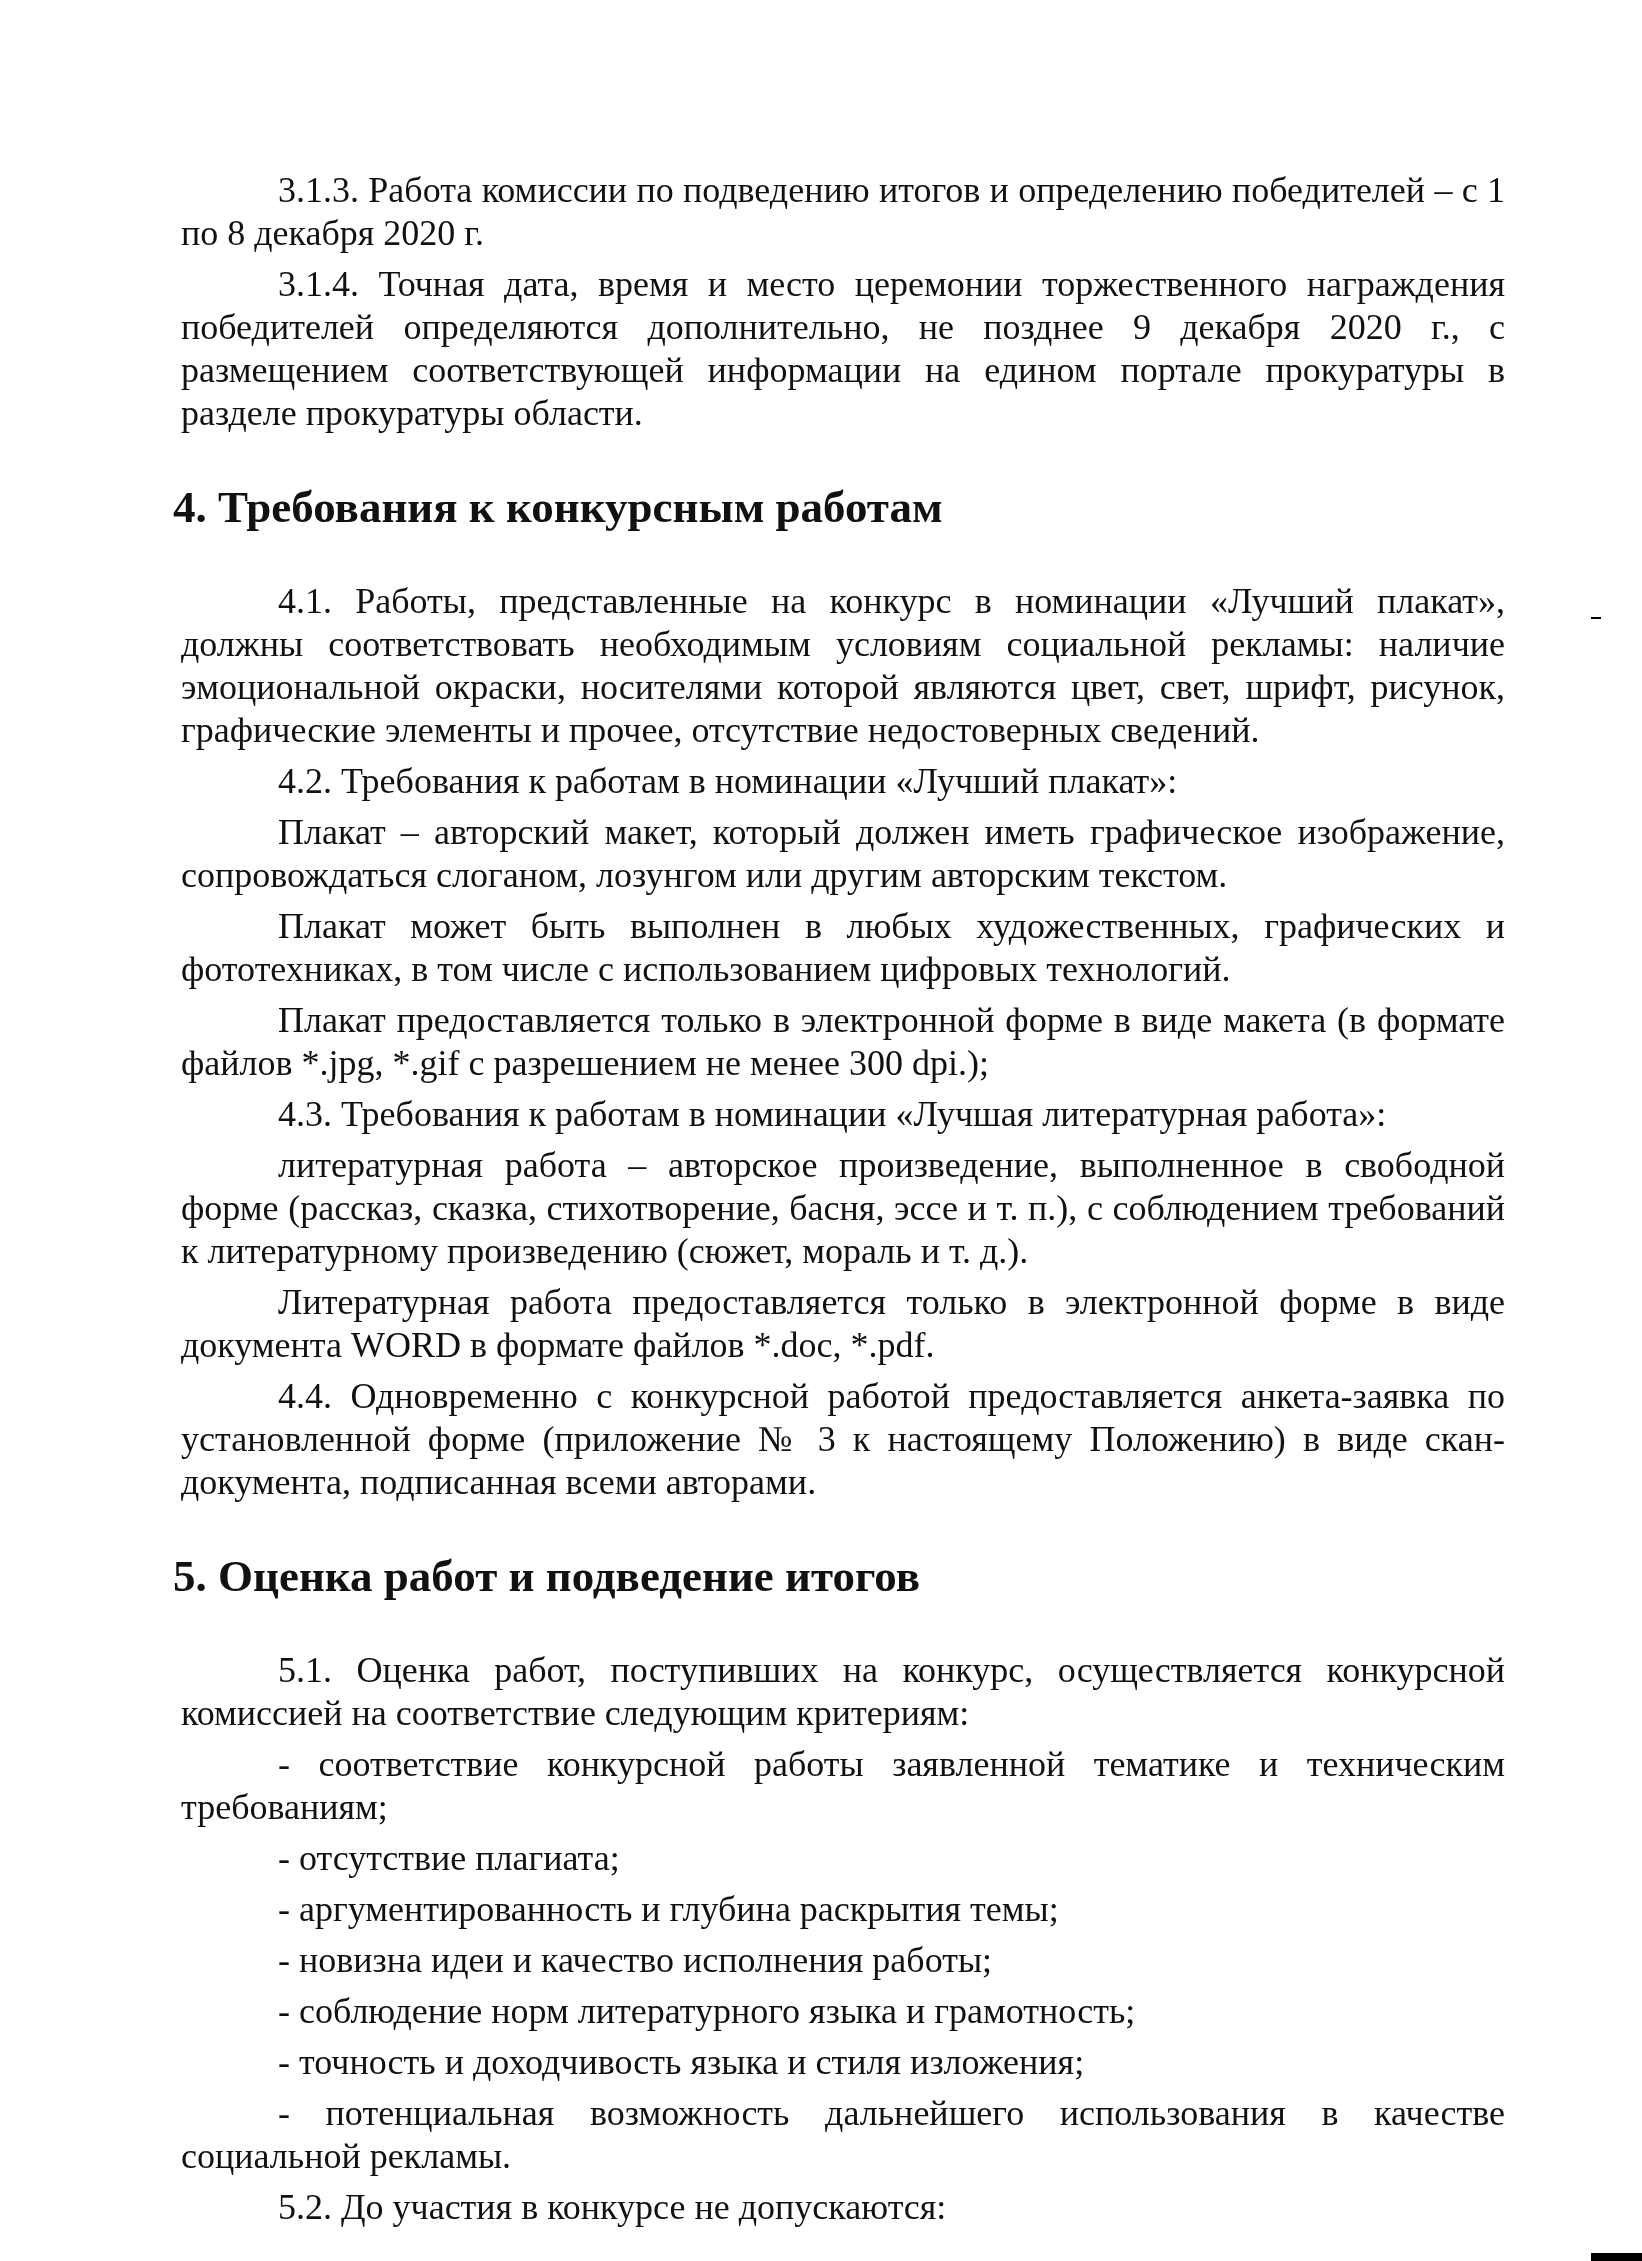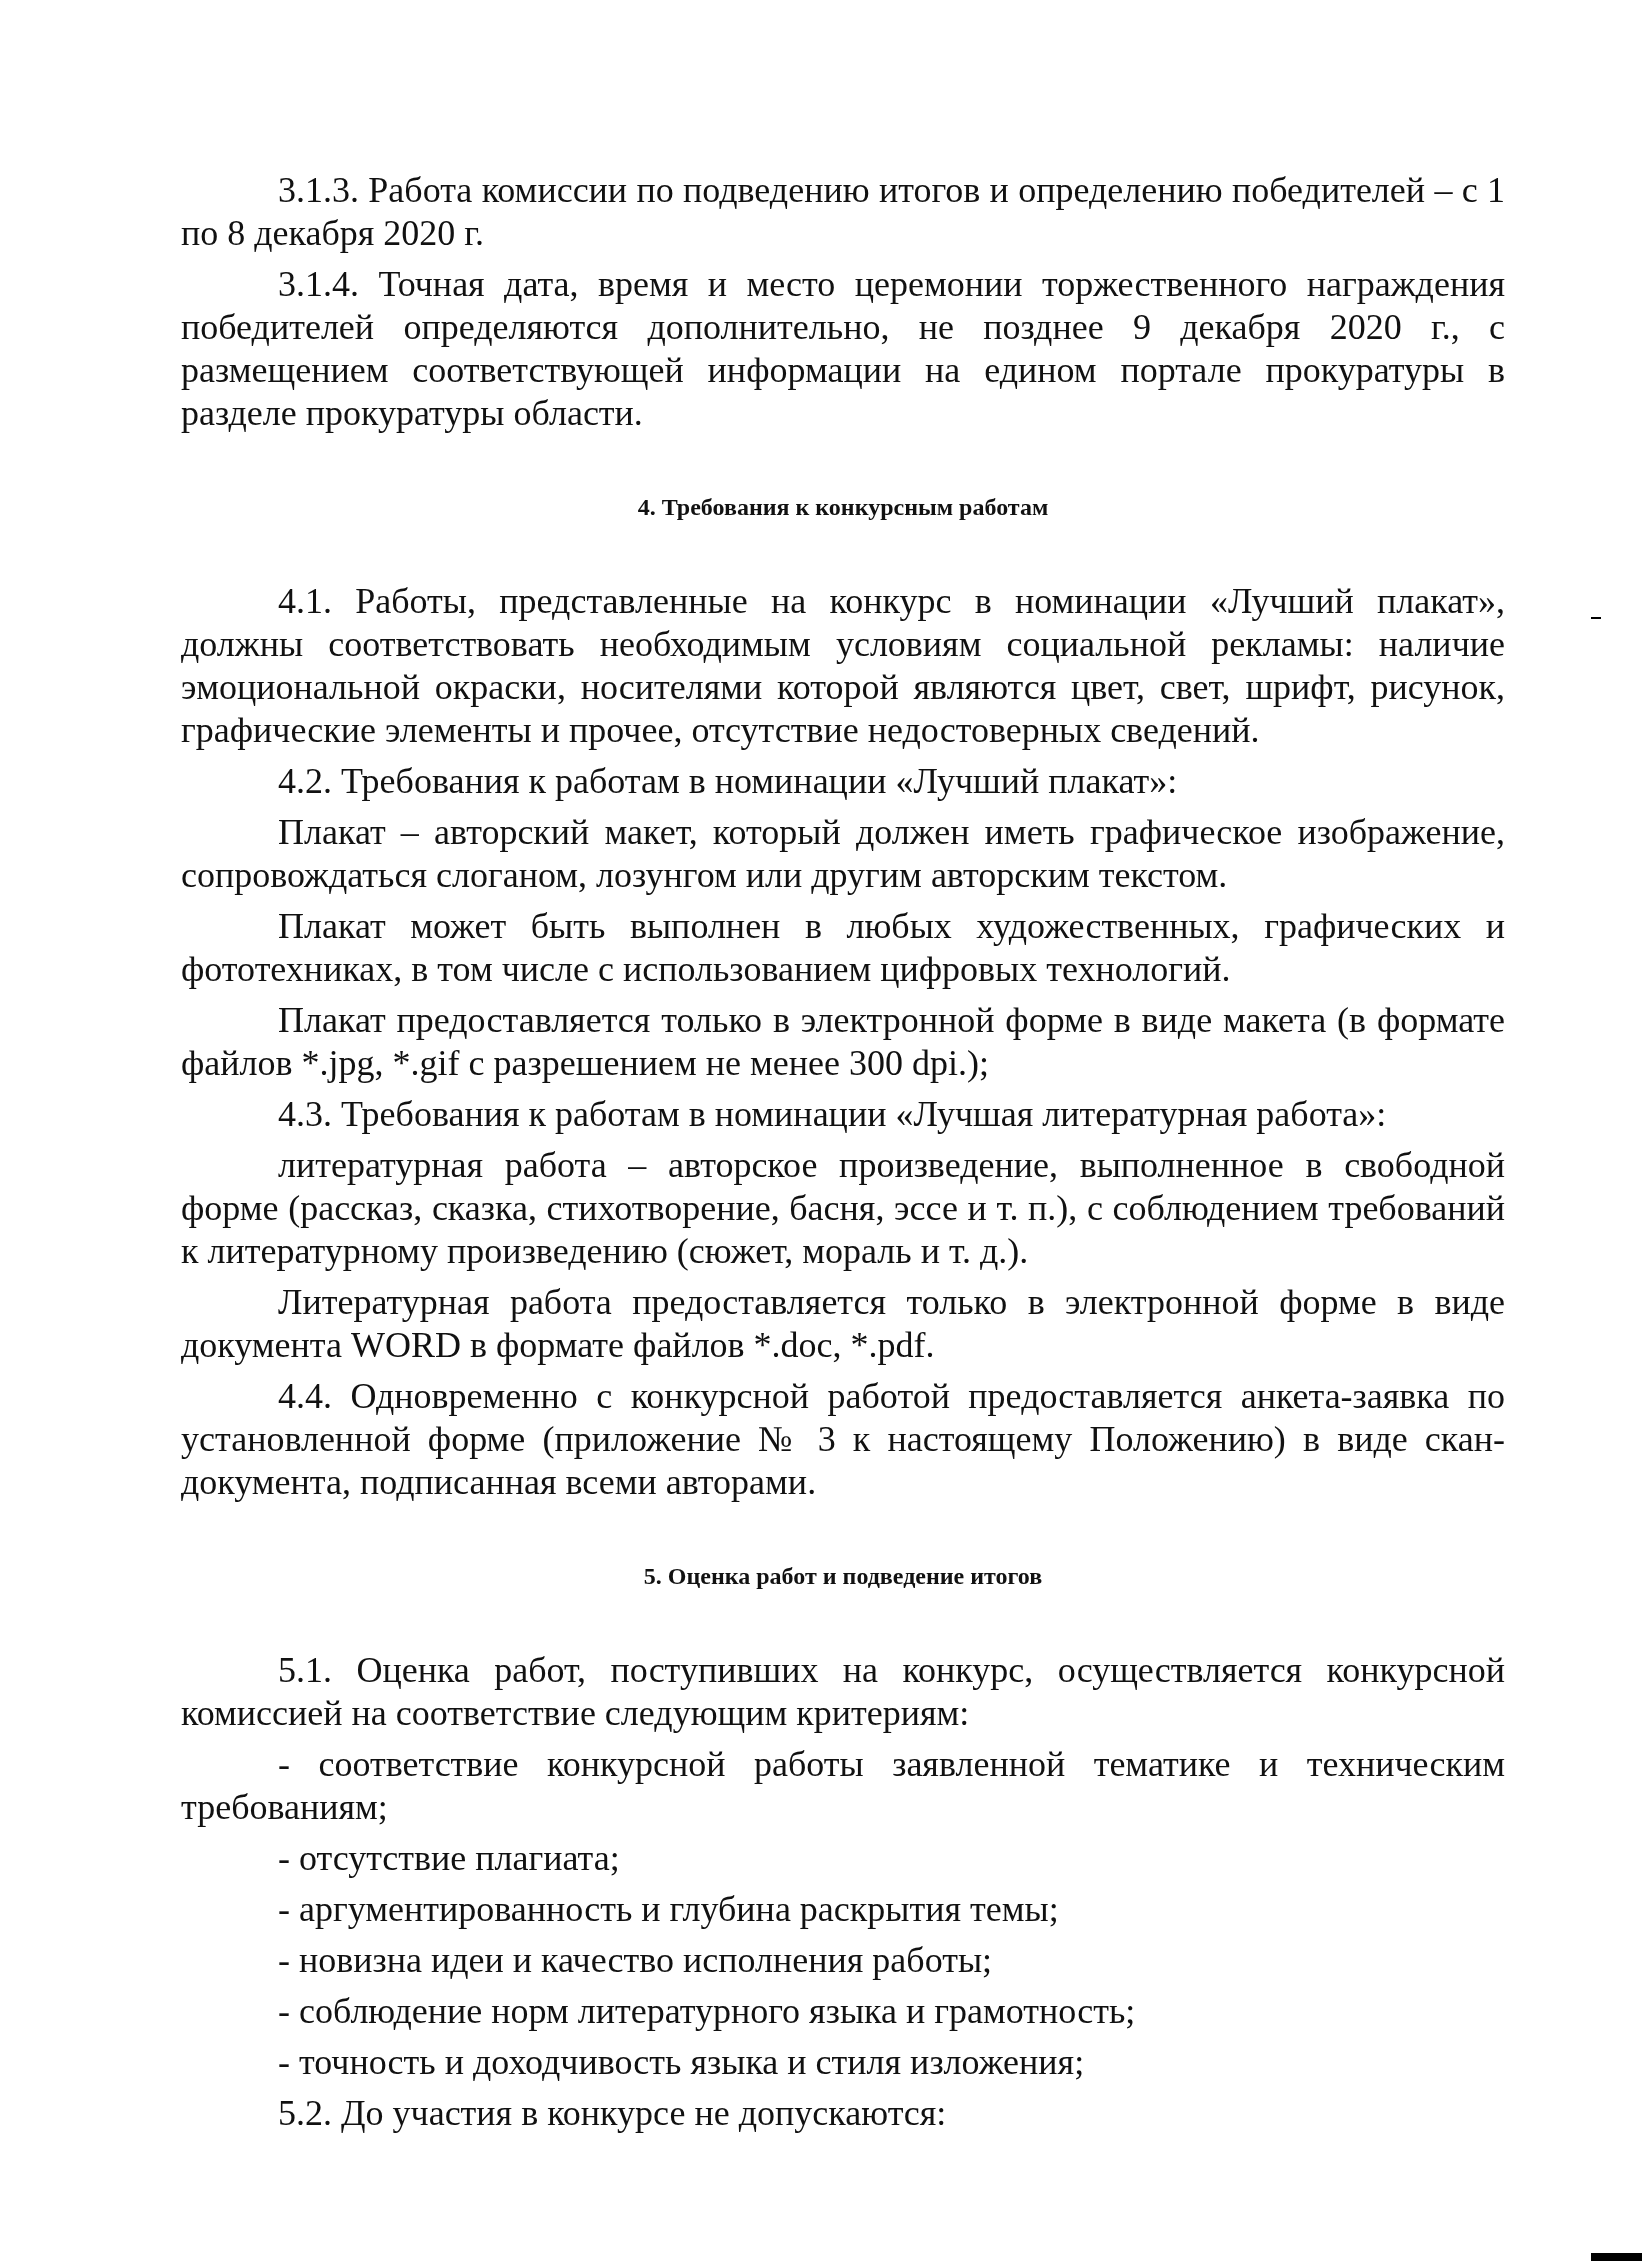--- a/index.html
+++ b/index.html
@@ -8,22 +8,22 @@
       font-family: "Liberation Serif", "DejaVu Serif", serif;
       color: #111111;
     }
     .page {
       position: absolute; left: 173px; top: 0; width: 1340px;
       font-size: 36px; line-height: 43px;
     }
     .p { margin: 8px; text-align: justify; text-align-last: left; }
     .ind { text-indent: 97px; }
     .heading {
-      font-weight: bold; text-align: center; margin: 0;
-      font-size: 24px; line-height: 43px;
+      font-weight: bold; margin: 0;
+      font-size: 45px; line-height: 43px;
     }
     .scan-mark {
       position: absolute; background: #000;
     }
   </style>
 </head>
 <body>
 
 <div class="page">
 
@@ -49,18 +49,19 @@
   <h2 class="heading">5. Оценка работ и подведение итогов</h2>
   <div style="height:43px"></div>
 
   <p class="p ind">5.1. Оценка работ, поступивших на конкурс, осуществляется конкурсной комиссией на соответствие следующим критериям:</p>
   <p class="p ind">- соответствие конкурсной работы заявленной тематике и техническим требованиям;</p>
   <p class="p ind">- отсутствие плагиата;</p>
   <p class="p ind">- аргументированность и глубина раскрытия темы;</p>
   <p class="p ind">- новизна идеи и качество исполнения работы;</p>
   <p class="p ind">- соблюдение норм литературного языка и грамотность;</p>
   <p class="p ind">- точность и доходчивость языка и стиля изложения;</p>
+  <p class="p ind">- потенциальная возможность дальнейшего использования в качестве социальной рекламы.</p>
   <p class="p ind">5.2. До участия в конкурсе не допускаются:</p>
 </div>
 
 <div class="scan-mark" style="left:1591px; top:2253px; width:52px; height:8.4px;"></div>
 <div class="scan-mark" style="left:1591px; top:617px; width:10.3px; height:1.9px;"></div>
 
 
 </body></html>

